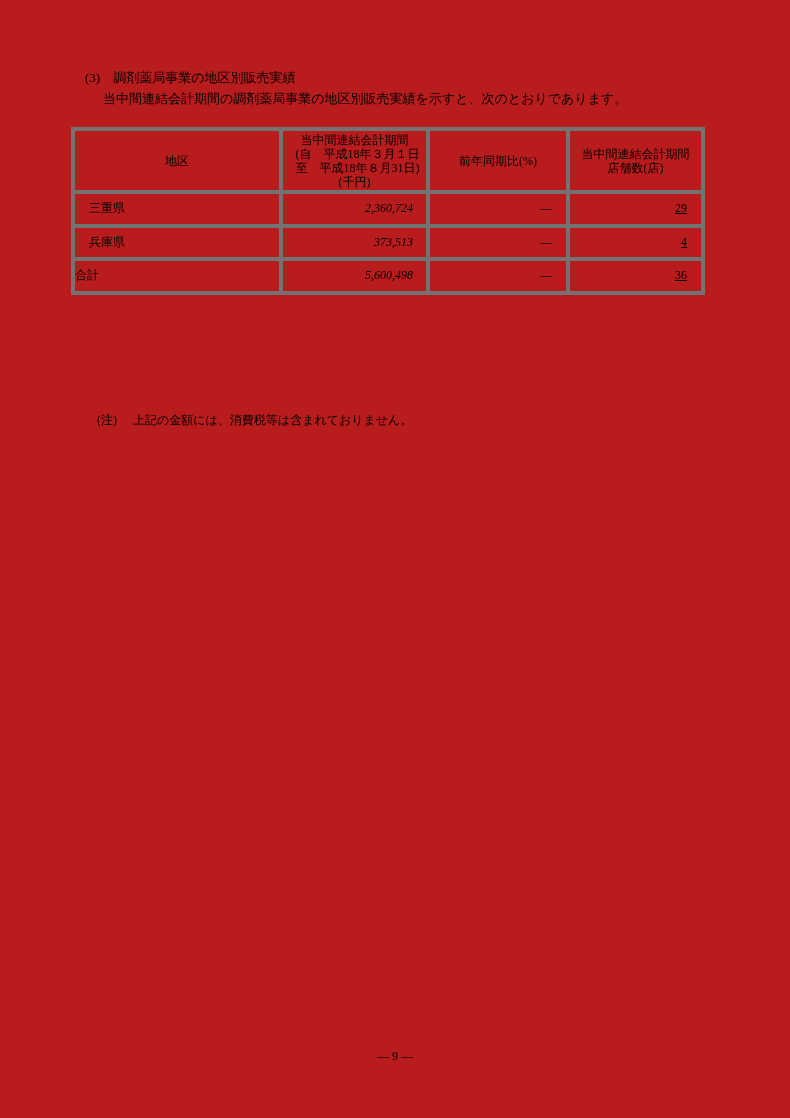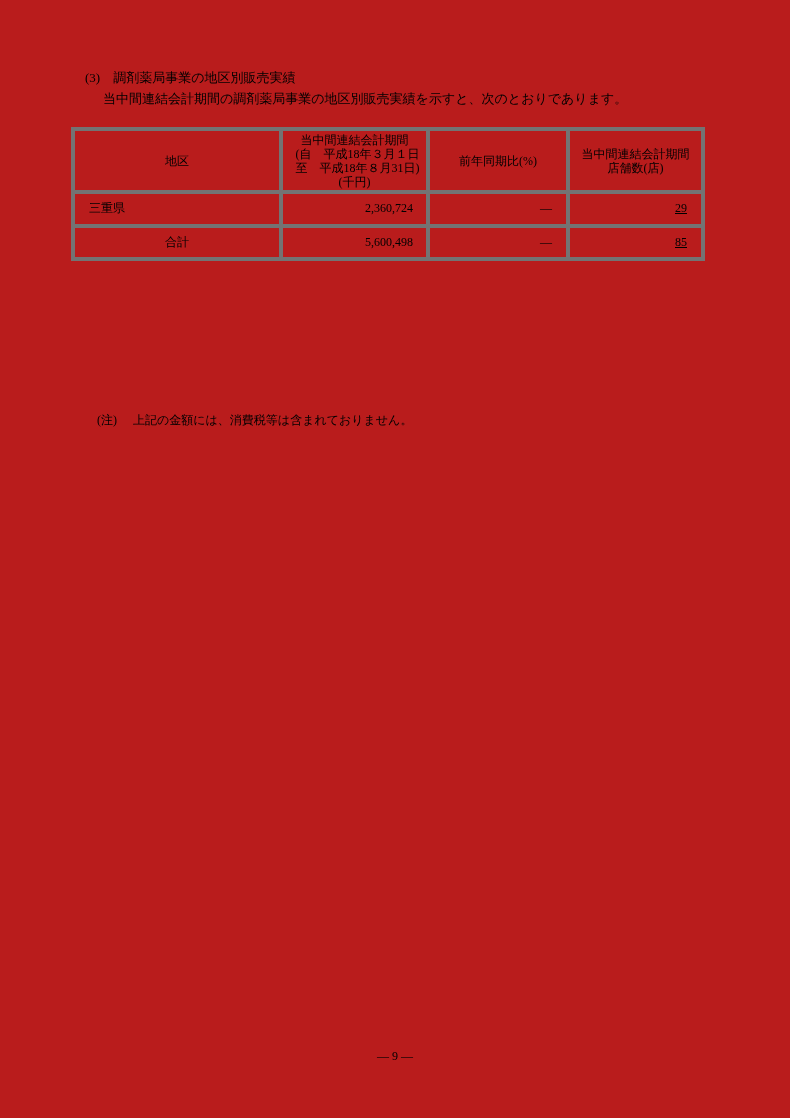--- a/index.html
+++ b/index.html
@@ -65,25 +65,24 @@
     height: 29.5px;
     line-height: 29.5px;
     vertical-align: middle;
   }
   td.region {
     text-align: left;
     padding-left: 14px;
     margin-top: 37px;
   }
   td.num { text-align: right; }
-  td.amount { padding-right: 13px; }
+  td.amount { padding-right: 13px; font-style: italic; }
   td.yoy { padding-right: 14px; }
   td.stores { padding-right: 14px; text-decoration: underline; }
   tr.total td.region {
-    text-align: center;
     padding-left: 0;
   }
   .note {
     position: absolute;
     left: 85px;
     top: 397px;
     font-size: 12px;
     white-space: pre;
   }
   .note .note-text { margin-left: 16px; margin-top: 32px; }
@@ -129,25 +128,31 @@
         </th>
       </tr>
     </thead>
     <tbody>
       <tr>
         <td class="region">三重県</td>
         <td class="num amount">2,360,724</td>
         <td class="num yoy">―</td>
         <td class="num stores">29</td>
       </tr>
+      <tr>
+        <td class="region">兵庫県</td>
+        <td class="num amount">373,513</td>
+        <td class="num yoy">―</td>
+        <td class="num stores">4</td>
+      </tr>
       <tr class="total">
         <td class="region">合計</td>
         <td class="num amount">5,600,498</td>
         <td class="num yoy">―</td>
-        <td class="num stores">85</td>
+        <td class="num stores">36</td>
       </tr>
     </tbody>
   </table>
 
   <div class="note">
     <span>(注)</span><span class="note-text">上記の金額には、消費税等は含まれておりません。</span>
   </div>
 
   <div class="footer">― 9 ―</div>
 

